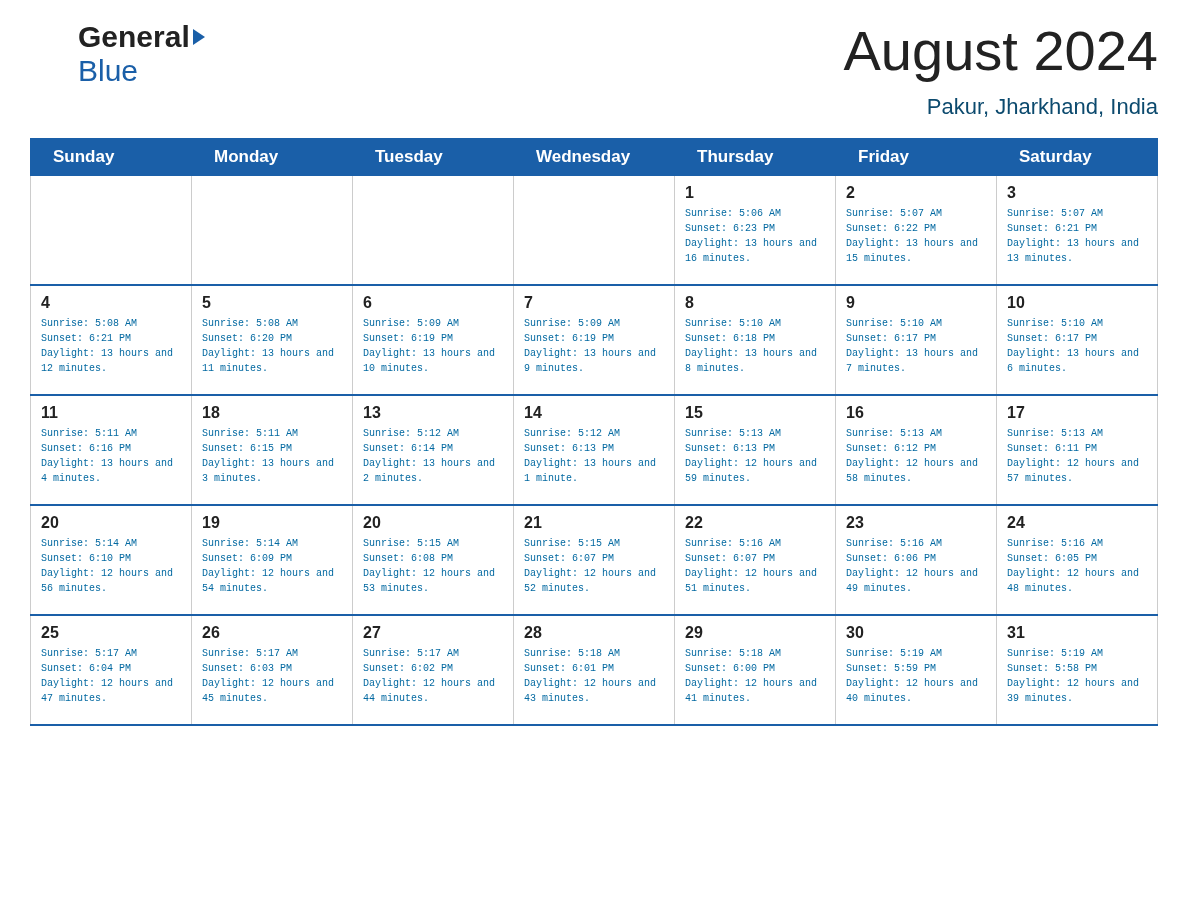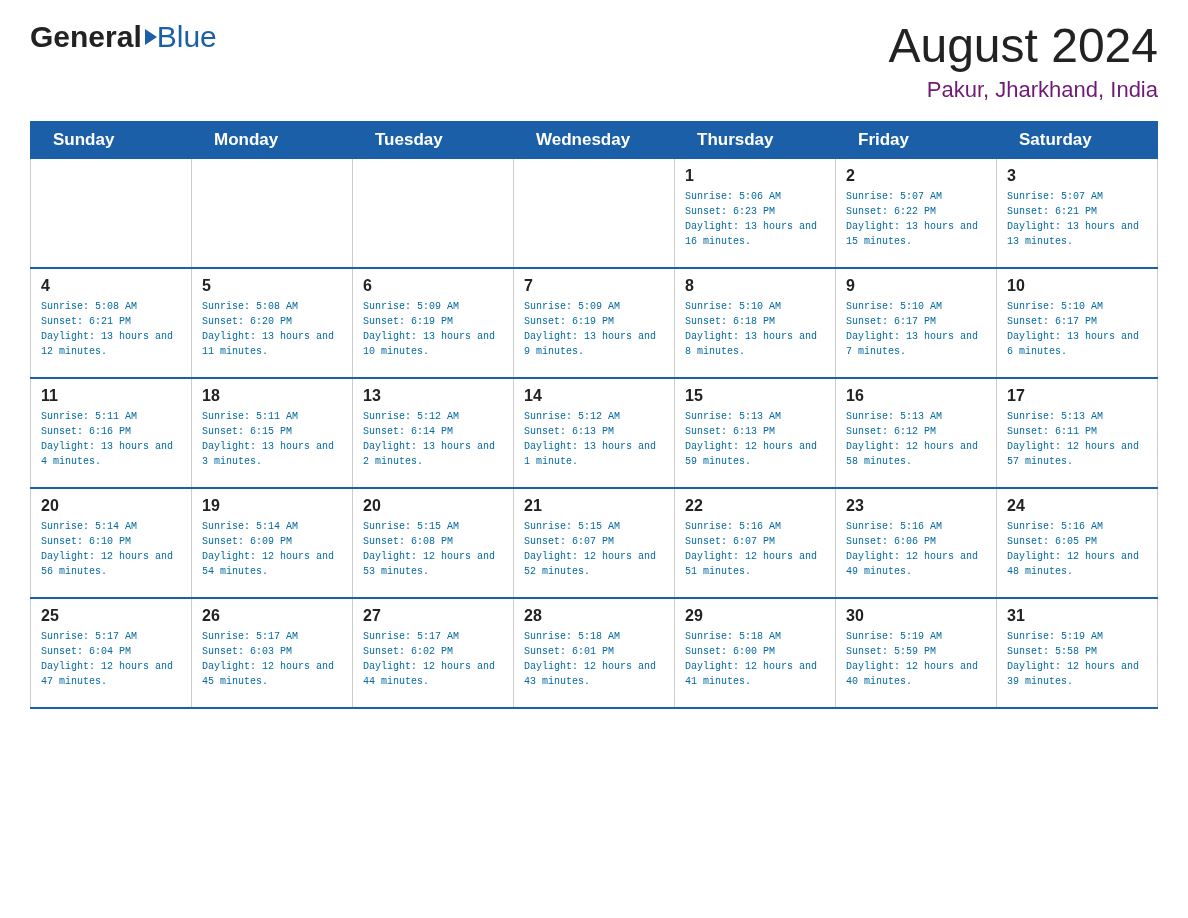--- a/index.html
+++ b/index.html
@@ -12,29 +12,29 @@
     .header {
       display: flex;
       justify-content: space-between;
       align-items: flex-start;
       margin-bottom: 18px;
     }
     .title-block {
       text-align: right;
     }
     .month-title {
-      font-size: 48px;
+      font-size: 56px;
       font-weight: normal;
       color: #222;
       line-height: 1.1;
     }
     .location {
       font-size: 22px;
-      color: #701a75;
-      margin-top: 4px;
+      color: #0c4a6e;
+      margin-top: 12px;
     }
     table {
       width: 100%;
       border-collapse: collapse;
       table-layout: fixed;
     }
     thead tr th {
       background-color: #1a5fa8;
       color: #fff;
       font-size: 17px;
@@ -78,20 +78,22 @@
       height: 0;
       border-left: 12px solid #1a5fa8;
       border-top: 8px solid transparent;
       border-bottom: 8px solid transparent;
       margin-left: 3px;
       vertical-align: middle;
       transform: rotate(0deg);
     }
     .logo-wrapper {
       display: flex;
+      flex-direction: column;
+      margin-left: 48px;
     }
     .logo-row1 {
       display: flex;
       align-items: center;
     }
     .logo-row2 {
       font-size: 30px;
       font-weight: normal;
       color: #1a5fa8;
     }

